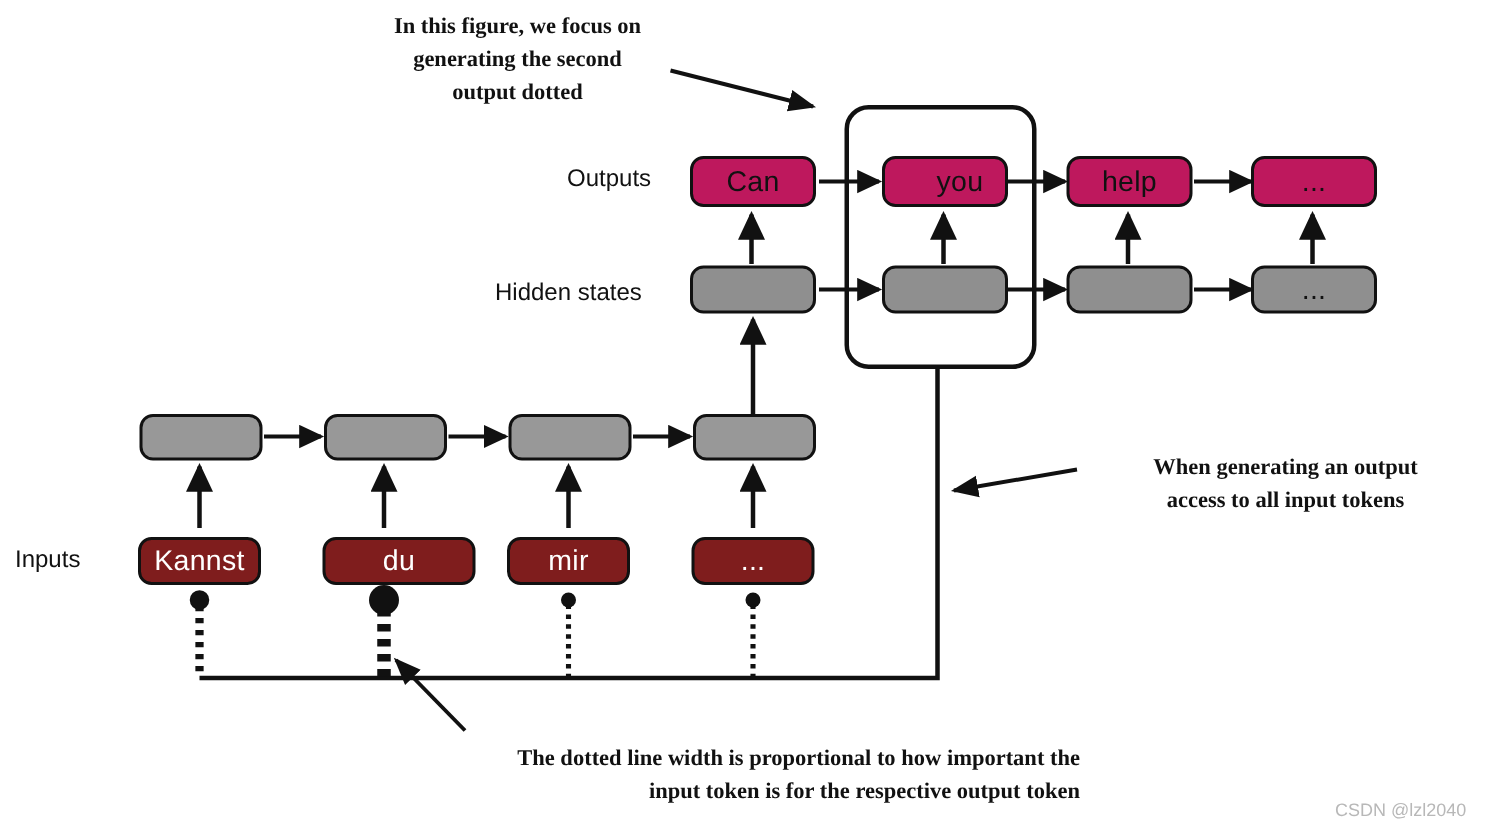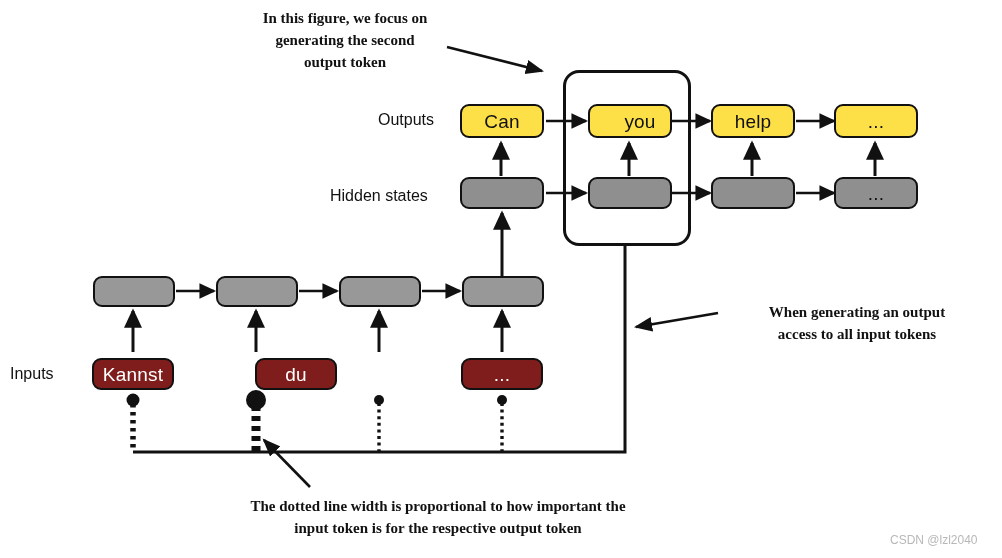--- a/index.html
+++ b/index.html
@@ -34,21 +34,21 @@
     border-radius: 9px;
     display: flex;
     align-items: center;
     justify-content: center;
     font-family: "Liberation Sans", sans-serif;
     font-size: 19px;
     letter-spacing: 0.2px;
     line-height: 1;
   }
   .node.output {
-    background: #fde047;
+    background: #be185d;
     color: #111111;
   }
   .node.hidden {
     background: #8f8f8f;
     color: #111111;
   }
   .node.enc {
     background: #989898;
     color: #111111;
   }
@@ -186,34 +186,35 @@
   <div class="node hidden" style="left:588px; top:177px; width:84px; height:32px;"></div>
   <div class="node hidden" style="left:711px; top:177px; width:84px; height:32px;"></div>
   <div class="node hidden" style="left:834px; top:177px; width:84px; height:32px;">...</div>
 
   <div class="node enc" style="left:93px; top:276px; width:82px; height:31px;"></div>
   <div class="node enc" style="left:216px; top:276px; width:82px; height:31px;"></div>
   <div class="node enc" style="left:339px; top:276px; width:82px; height:31px;"></div>
   <div class="node enc" style="left:462px; top:276px; width:82px; height:31px;"></div>
 
   <div class="node input" style="left:92px; top:358px; width:82px; height:32px;">Kannst</div>
-  <div class="node input" style="left:215px; top:358px; width:82px; height:32px;margin-left:40px;">du</div>
+  <div class="node input" style="left:215px; top:358px; width:102px; height:32px;">du</div>
+  <div class="node input" style="left:338px; top:358px; width:82px; height:32px;">mir</div>
   <div class="node input" style="left:461px; top:358px; width:82px; height:32px;">...</div>
 
   <div class="annot" style="left:210px; top:8px; width:270px;">
     <div>In this figure, we focus on</div>
     <div>generating the second</div>
-    <div>output token</div>
+    <div>output dotted</div>
   </div>
 
   <div class="annot" style="left:722px; top:302px; width:270px;">
     <div>When generating an output</div>
     <div>access to all input tokens</div>
   </div>
 
-  <div class="annot" style="left:143px; top:496px; width:590px;">
+  <div class="annot" style="left:130px; top:496px; width:590px;text-align:right;">
     <div>The dotted line width is proportional to how important the</div>
     <div>input token is for the respective output token</div>
   </div>
 
   <div class="watermark" style="left:890px; top:533px;">CSDN @lzl2040</div>
 
 </div>
 
 </body></html>

